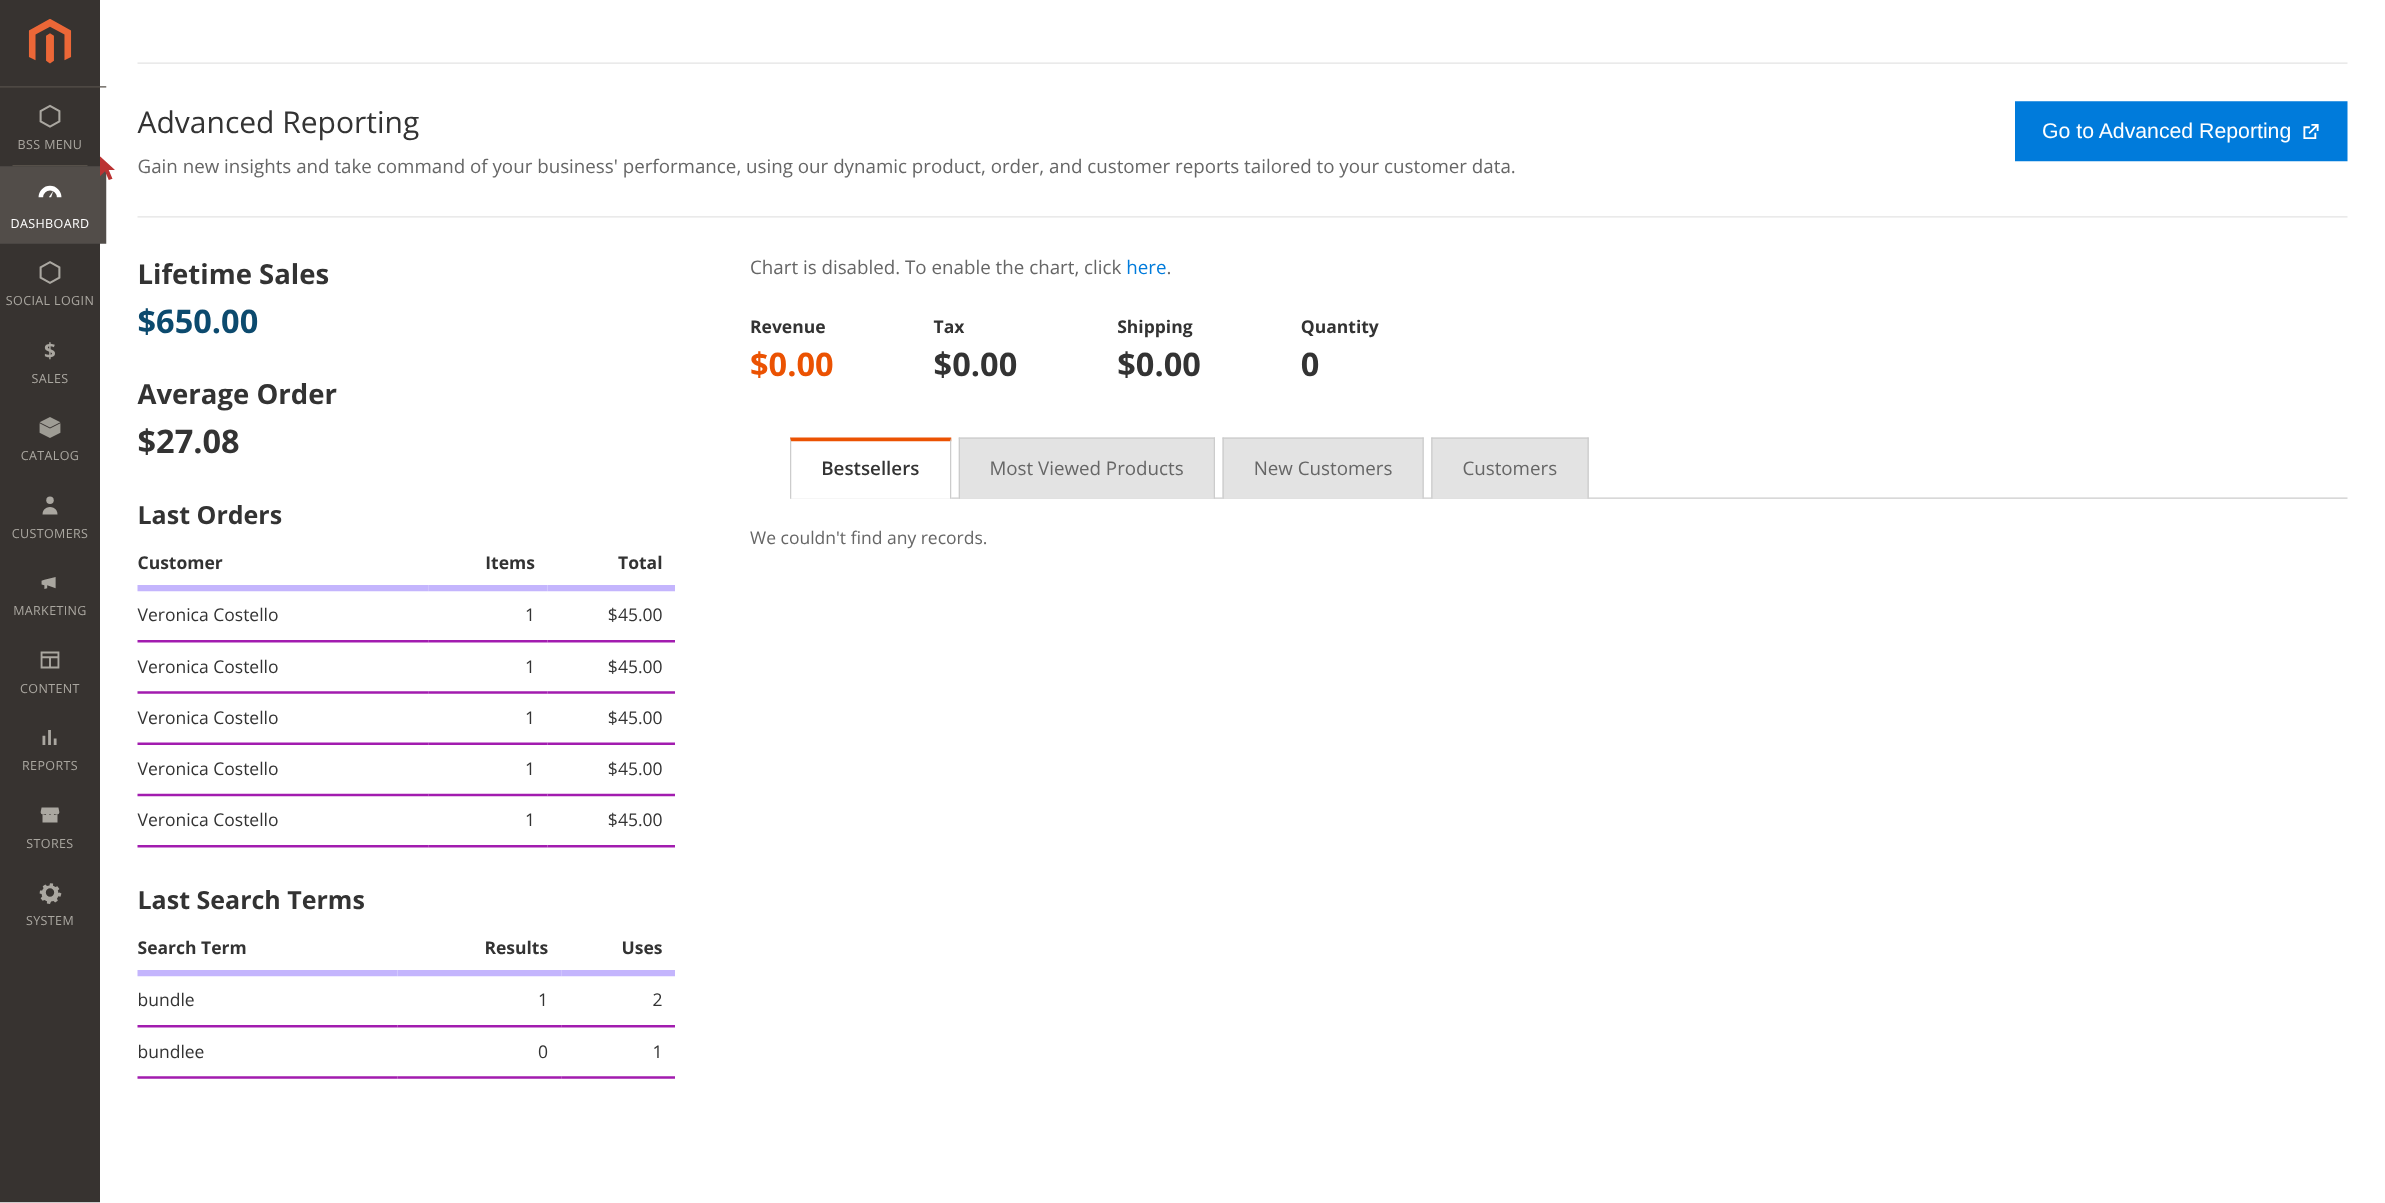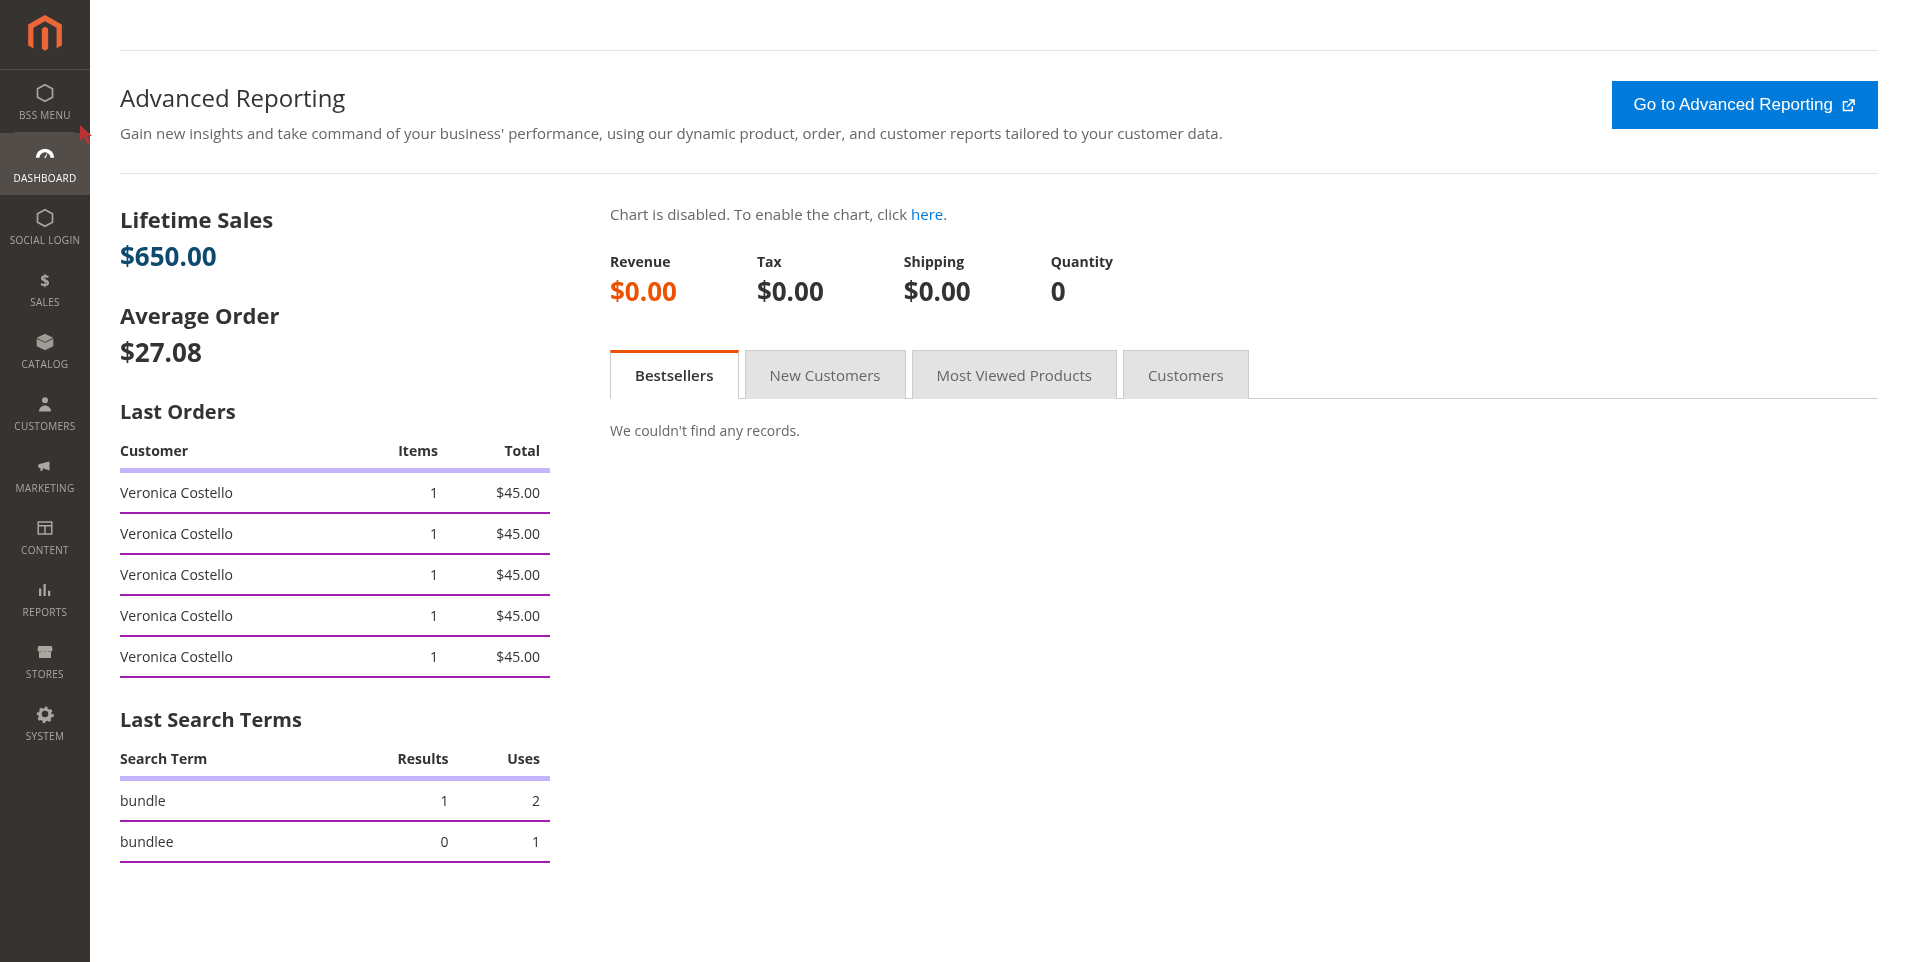--- a/index.html
+++ b/index.html
@@ -1,20 +1,20 @@
 <!DOCTYPE html>
 <html><head>
 <meta charset="utf-8">
 <style>
   * { box-sizing: border-box; margin: 0; padding: 0; }
   body { font-family: 'Open Sans', 'Helvetica Neue', Helvetica, Arial, sans-serif; background: #fff; color: #333; }
   .app { display: flex; min-height: 100vh; }
 
   
-  .sidebar { width: 90px; background: #373330; display: flex; flex-direction: column; align-items: center; flex-shrink: 0; }
+  .sidebar { width: 80px; background: #373330; display: flex; flex-direction: column; align-items: center; flex-shrink: 0; }
   .sidebar-logo { width: 90px; height: 70px; display: flex; align-items: center; justify-content: center; border-bottom: 1px solid #565049; }
   .sidebar-logo svg { width: 36px; height: 40px; }
   .sidebar-item { width: 90px; padding: 12px 4px 10px; display: flex; flex-direction: column; align-items: center; cursor: pointer; position: relative; }
   .sidebar-item.active { background: #524d49; }
   .sidebar-item-icon { width: 22px; height: 22px; display: flex; align-items: center; justify-content: center; color: #aaa7a0; margin-bottom: 4px; }
   .sidebar-item.active .sidebar-item-icon { color: #fff; }
   .sidebar-item-label { font-size: 10px; color: #aaa7a0; text-align: center; letter-spacing: 0.3px; }
   .sidebar-item.active .sidebar-item-label { color: #fff; }
   .divider { margin: 0 15px; border-top: 1px solid #565049; width: 60px; }
 
@@ -45,21 +45,21 @@
   .tbl td { font-size: 14px; color: #333; padding: 10px 10px 10px 0; border-bottom: 2px solid #a21caf; }
 
   .chart-note { font-size: 15px; color: #666; margin-bottom: 28px; }
   .chart-note a { color: #007bdb; text-decoration: none; }
 
   .metrics { display: flex; gap: 80px; margin-bottom: 40px; }
   .metric-label { font-size: 14px; font-weight: 700; color: #333; margin-bottom: 2px; }
   .metric-value { font-size: 26px; font-weight: 700; color: #333; }
   .metric-value.orange { color: #eb5202; }
 
-  .tabs { display: flex; gap: 6px; border-bottom: 1px solid #ccc; }
+  .tabs { display: flex; gap: 6px; border-bottom: 1px solid #ccc; margin-left: 32px; }
   .tab { background: #e3e3e3; border: 1px solid #ccc; border-bottom: none; padding: 14px 24px; font-size: 15px; color: #666; cursor: pointer; position: relative; top: 1px; }
   .tab.active { background: #fff; color: #333; font-weight: 600; border-top: 3px solid #eb5202; padding-top: 12px; }
   .tab-content { padding: 22px 0; font-size: 14px; color: #666; }
   
   .cursor-arrow { position: absolute; left: 80px; top: 125px; pointer-events:none; }
 </style>
 </head>
 <body>
 
 <div class="app">
@@ -271,22 +271,22 @@
             <div class="metric-value">$0.00</div>
           </div>
           <div>
             <div class="metric-label">Quantity</div>
             <div class="metric-value">0</div>
           </div>
         </div>
 
         <div class="tabs" id="tabs-row">
             <div class="tab active">Bestsellers</div>
+            <div class="tab">Most Viewed Products</div>
             <div class="tab">New Customers</div>
-            <div class="tab">Most Viewed Products</div>
             <div class="tab">Customers</div>
           </div>
         <div class="tab-content">We couldn't find any records.</div>
       </div>
     </div>
   </main>
 </div>
 
 <svg class="cursor-arrow" width="14" height="20" viewBox="0 0 14 20">
   <path fill="#b33" d="M0 0 L0 16 L4 12 L7 19 L10 18 L7 11 L12 11 Z"></path>

